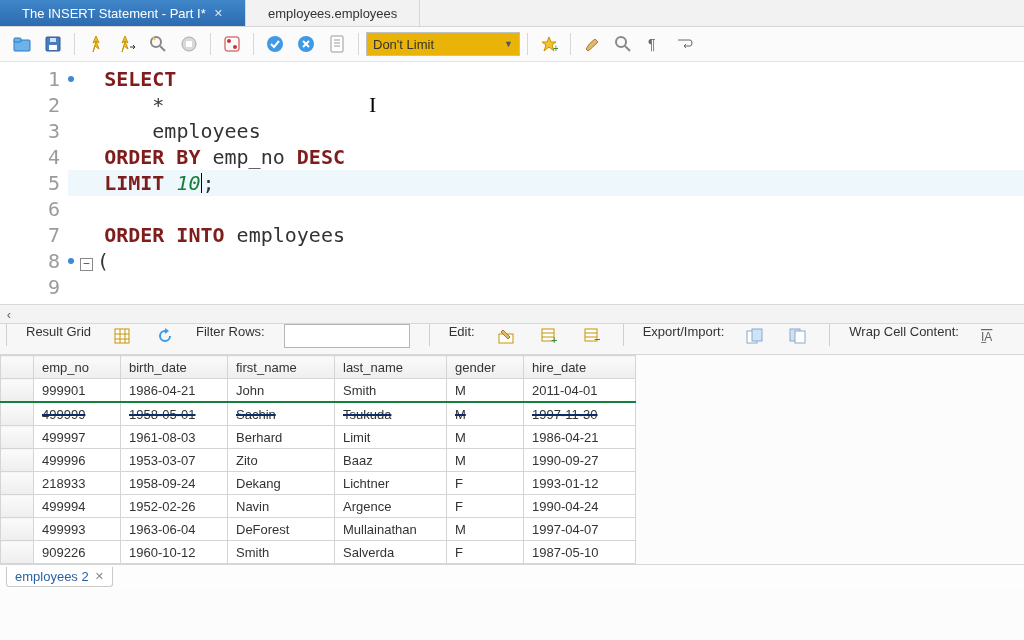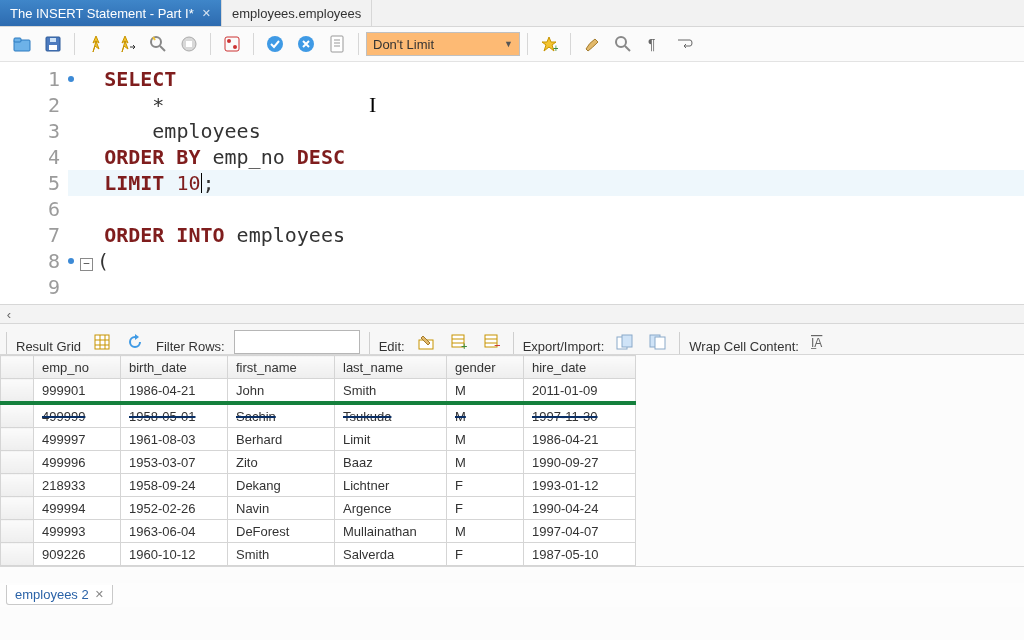--- a/index.html
+++ b/index.html
@@ -1,61 +1,61 @@
 <!DOCTYPE html>
 <html><head>
 <meta charset="utf-8">
 <style>
   html,body{margin:0;padding:0;font-family:"Segoe UI",Tahoma,sans-serif;font-size:13px;color:#333;background:#fcfcfc;}
   
   .tabs{display:flex;height:26px;background:#f2f2f2;border-bottom:1px solid #d7d7d7;}
-  .tab{display:flex;align-items:center;padding:0 10px;border-right:1px solid #d7d7d7;cursor:pointer;}
+  .tab{display:flex;align-items:center;padding:0 22px;border-right:1px solid #d7d7d7;cursor:pointer;}
   .tab.active{background:linear-gradient(#3f86c9,#2d6bb0);color:#fff;}
   .tab .x{margin-left:8px;font-size:11px;opacity:.8;}
   
   .toolbar{display:flex;align-items:center;height:34px;padding:0 8px;border-bottom:1px solid #e3e3e3;background:#fbfbfb;gap:3px;}
   .tbtn{width:26px;height:26px;display:flex;align-items:center;justify-content:center;border:1px solid transparent;border-radius:2px;cursor:pointer;}
   .sep{width:1px;height:22px;background:#d7d7d7;margin:0 4px;}
-  .combo{height:22px;border:1px solid #c0c0c0;background:#fdba74;display:flex;align-items:center;padding:0 6px;min-width:140px;justify-content:space-between;cursor:pointer;}
+  .combo{height:22px;border:1px solid #c0c0c0;background:#eab308;display:flex;align-items:center;padding:0 6px;min-width:140px;justify-content:space-between;cursor:pointer;}
   .combo .arrow{font-size:9px;color:#555;}
   
   .editor{display:flex;font-family:Consolas,Menlo,monospace;font-size:20px;line-height:26px;background:#fff;}
   .gutter{width:60px;text-align:right;color:#9b9b9b;padding:4px 8px 4px 0;user-select:none;background:#fff;}
   .gutter .ln{height:26px;position:relative;}
   .gutter .dot::after{content:"";position:absolute;right:-14px;top:10px;width:6px;height:6px;border-radius:50%;background:#3c8ad6;}
   .code{flex:1;padding:4px 0;}
   .code .row{height:26px;white-space:pre;}
   .code .row.highlight{background:#eef7fc;}
   .kw{color:#7f1d1d;font-weight:600;}
   .id{color:#333;}
-  .num{color:#7f1d1d;}
+  .num{color:#15803d;font-style:italic;}
   .fold{display:inline-block;width:11px;height:11px;border:1px solid #8a8a8a;line-height:9px;text-align:center;font-size:11px;color:#555;margin-right:4px;vertical-align:1px;}
   .caret{display:inline-block;width:1px;height:20px;background:#000;vertical-align:-3px;margin-left:1px;}
   .cursorI{position:relative;font-family:serif;font-size:22px;color:#000;}
   
   .hscroll{height:18px;border-top:1px solid #d7d7d7;border-bottom:1px solid #d7d7d7;background:#f3f3f3;display:flex;align-items:center;}
   .hscroll .btn{width:18px;text-align:center;color:#666;}
   
-  .rtoolbar{display:flex;align-items:flex-end;height:30px;padding:0 6px;border-bottom:1px solid #d7d7d7;background:#f7f7f7;gap:9px;font-size:13px;}
+  .rtoolbar{display:flex;align-items:flex-start;height:30px;padding:0 6px;border-bottom:1px solid #d7d7d7;background:#f7f7f7;gap:19px;font-size:13px;}
   .rtoolbar .lab{color:#333;}
   .rtoolbar input.filter{height:20px;border:1px solid #b6b6b6;width:120px;}
   .rsep{width:1px;height:22px;background:#cfcfcf;}
   .rbtn{width:22px;height:22px;display:flex;align-items:center;justify-content:center;cursor:pointer;border:1px solid transparent;border-radius:2px;}
   
   .grid{font-size:13px;border-collapse:collapse;}
   .grid th,.grid td{border:1px solid #d5d5d5;padding:2px 8px;text-align:left;height:18px;background:#fff;}
   .grid th{background:linear-gradient(#fbfbfb,#eeeeee);font-weight:normal;color:#333;}
   .grid td.rowhead{background:linear-gradient(#fbfbfb,#eeeeee);width:16px;}
-  .grid tbody tr.marked td{border-bottom:4px solid #15803d;margin-top:24px;}
+  .grid tbody tr.marked td{border-bottom:2px solid #15803d;margin-top:24px;}
   .grid tbody tr.scratched td{text-decoration:line-through;text-decoration-color:#0a2f66;text-decoration-thickness:2px;}
   .gridwrap{overflow:auto;max-height:230px;border-bottom:1px solid #d7d7d7;}
   .grid th.rowhead{width:16px;}
   .col-emp{width:70px;}.col-bd{width:90px;}.col-fn{width:90px;}.col-ln{width:95px;}.col-g{width:60px;}.col-hd{width:95px;}
   
-  .btabs{display:flex;height:24px;align-items:center;padding:0 6px;background:#fdfdfd;margin-top:16px;}
+  .btabs{display:flex;height:24px;align-items:center;padding:0 6px;background:#fdfdfd;}
   .btab{border:1px solid #c9c9c9;border-top:none;padding:2px 8px;background:#fff;color:#2a62a7;display:flex;align-items:center;gap:6px;border-radius:0 0 3px 3px;cursor:pointer;}
   .btab .x{color:#888;font-size:11px;}
   
   svg{display:block;}
 </style>
 </head>
 <body>
 
 <div class="tabs">
   <div class="tab active">
@@ -282,21 +282,21 @@
     </tr>
   </thead>
   <tbody id="grid-body">
         <tr class="marked">
           <td class="rowhead"></td>
           <td>999901</td>
           <td>1986-04-21</td>
           <td>John</td>
           <td>Smith</td>
           <td>M</td>
-          <td>2011-01-09</td>
+          <td>2011-04-01</td>
         </tr>
         <tr class="scratched">
           <td class="rowhead"></td>
           <td>499999</td>
           <td>1958-05-01</td>
           <td>Sachin</td>
           <td>Tsukuda</td>
           <td>M</td>
           <td>1997-11-30</td>
         </tr>

